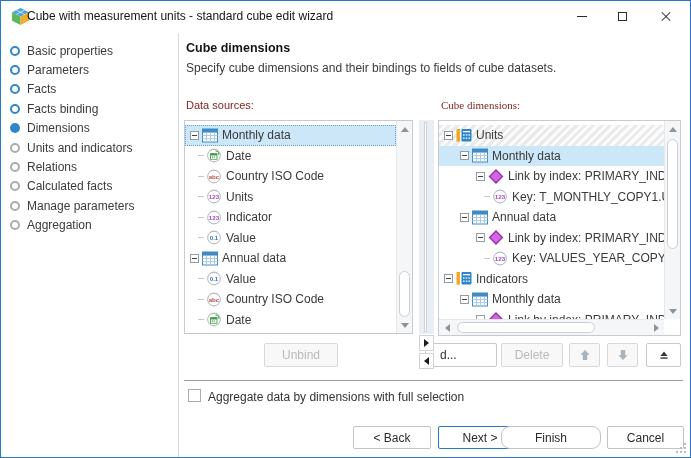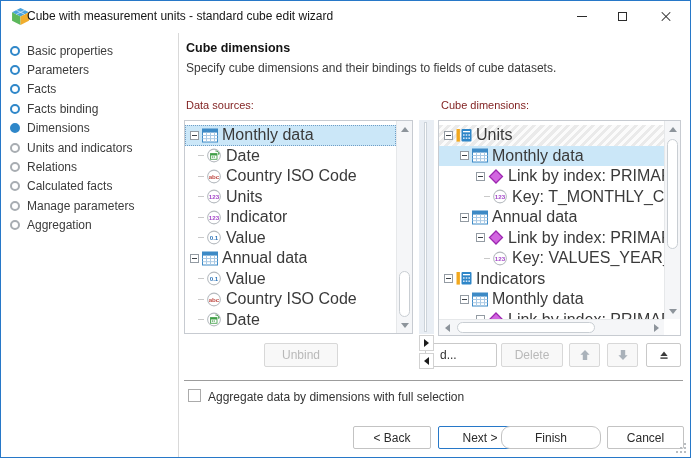--- a/index.html
+++ b/index.html
@@ -22,29 +22,29 @@
   
   .sidebar{position:absolute;left:0;top:32px;width:178px;bottom:0;border-right:1px solid #d9d9d9;padding-top:8px;background:#fff;}
   .step{display:flex;align-items:center;height:19.4px;padding-left:9px;font-size:12px;color:#3b3b3b;white-space:nowrap;}
   .dot{width:10px;height:10px;border-radius:50%;border:2px solid #a8adb2;margin-right:7px;flex:none;background:#fff;}
   .step.completed .dot{border-color:#2f87c9;}
   .step.current .dot{border-color:#2f87c9;background:#2f87c9;}
   
   .heading{position:absolute;left:185px;top:40px;font-size:12.5px;font-weight:bold;color:#141414;}
   .desc{position:absolute;left:185px;top:60px;font-size:12px;color:#3a3a3a;}
   .plabel{position:absolute;font-size:11px;color:#7f1d1d;}
-  .lbl-ds{left:185px;top:98px;} .lbl-cd{left:440px;top:98px;}
+  .lbl-ds{left:185px;top:98px;} .lbl-cd{left:440px;top:98px;font-family:Liberation Serif, serif;}
   
   .panel{position:absolute;border:1px solid #c7cbd1;background:#fff;}
   .panelL{left:183px;top:119px;width:229px;height:214px;}
   .panelR{left:437px;top:119px;width:243px;height:216px;}
   .treewrap{position:absolute;overflow:hidden;padding-top:4px;}
   .panelL .treewrap{left:0;top:0;right:16px;bottom:0;}
   .panelR .treewrap{left:0;top:0;right:16px;bottom:16px;}
-  .trow{display:flex;align-items:center;height:20.5px;white-space:nowrap;font-size:16px;color:#3a3a3a;}
+  .trow{display:flex;align-items:center;height:20.5px;white-space:nowrap;font-size:12px;color:#3a3a3a;}
   .trow.sel{background:#cbe7f8;}
   .panelL .trow.sel{outline:1px dotted #6f9ec6;outline-offset:-1px;}
   .trow.hatch{background:repeating-linear-gradient(135deg,#eaeaea 0 3px,#fbfbfb 3px 6px);}
   .exp{width:9px;height:9px;border:1px solid #939ba3;background:#fff;position:relative;flex:none;margin-right:3px;}
   .exp::after{content:"";position:absolute;left:1px;right:1px;top:3px;height:1px;background:#3c4248;}
   .dash{width:6px;height:1px;background:#c9c9c9;flex:none;margin-right:2px;}
   .ic{width:16px;height:15px;flex:none;margin-right:4px;}
   .tlabel{overflow:hidden;}
   
   .vscroll,.hscroll{position:absolute;background:#f5f6f8;}

